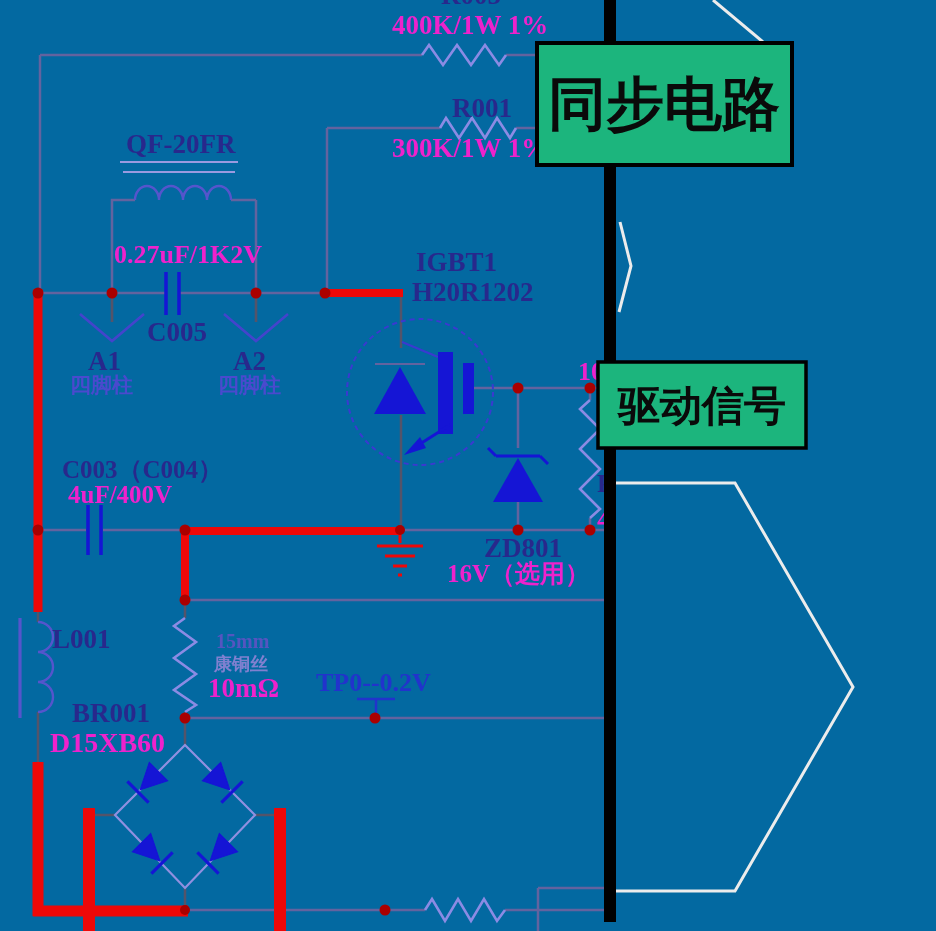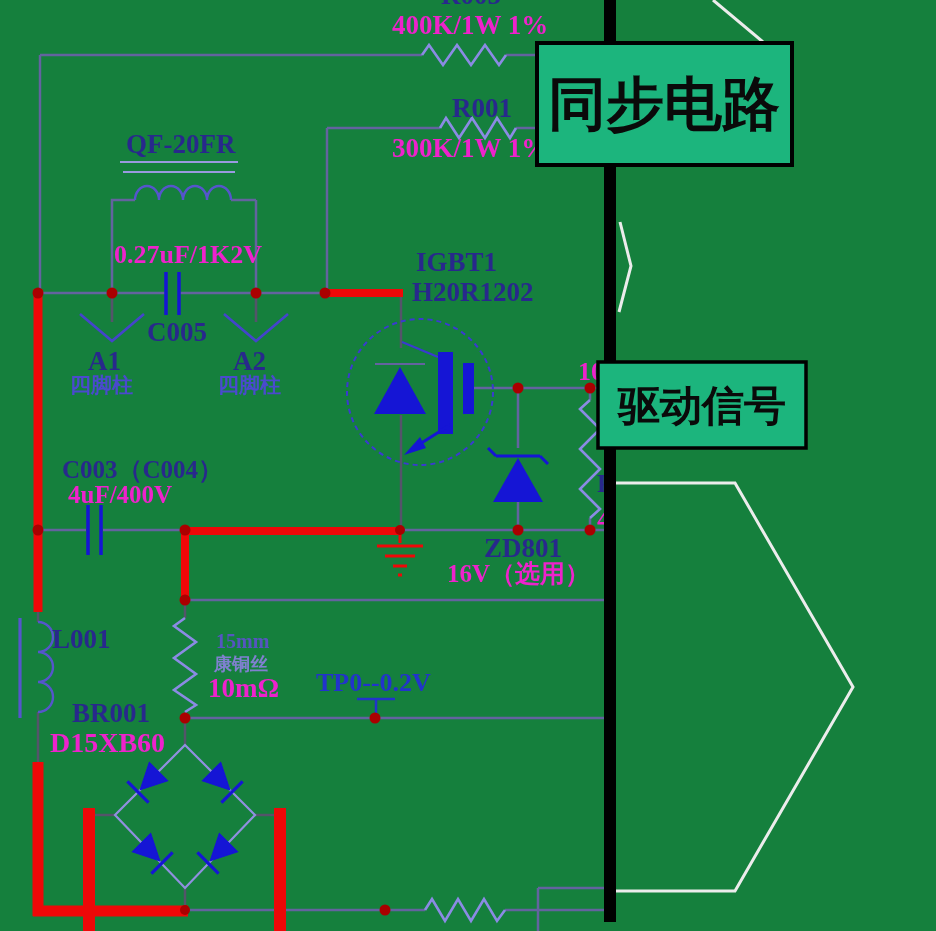--- a/index.html
+++ b/index.html
@@ -1,16 +1,16 @@
 <!DOCTYPE html>
 <html><head>
 <meta charset="utf-8">
 <style>
   html,body{margin:0;padding:0;background:#fff;}
-  #stage{position:relative;width:936px;height:931px;overflow:hidden;background:#15803d;
+  #stage{position:relative;width:936px;height:931px;overflow:hidden;background:#0369a1;
          font-family:"Liberation Serif","DejaVu Serif",serif;}
   svg{position:absolute;left:0;top:0;}
   text{font-family:"Liberation Serif","DejaVu Serif",serif;font-weight:bold;}
   .ref{fill:#28288c;}
   .val{fill:#ee22cc;}
   .desc{fill:#4a4ace;}
   .cjk{font-family:"Liberation Serif","DejaVu Serif",serif;}
 </style>
 </head>
 <body>

